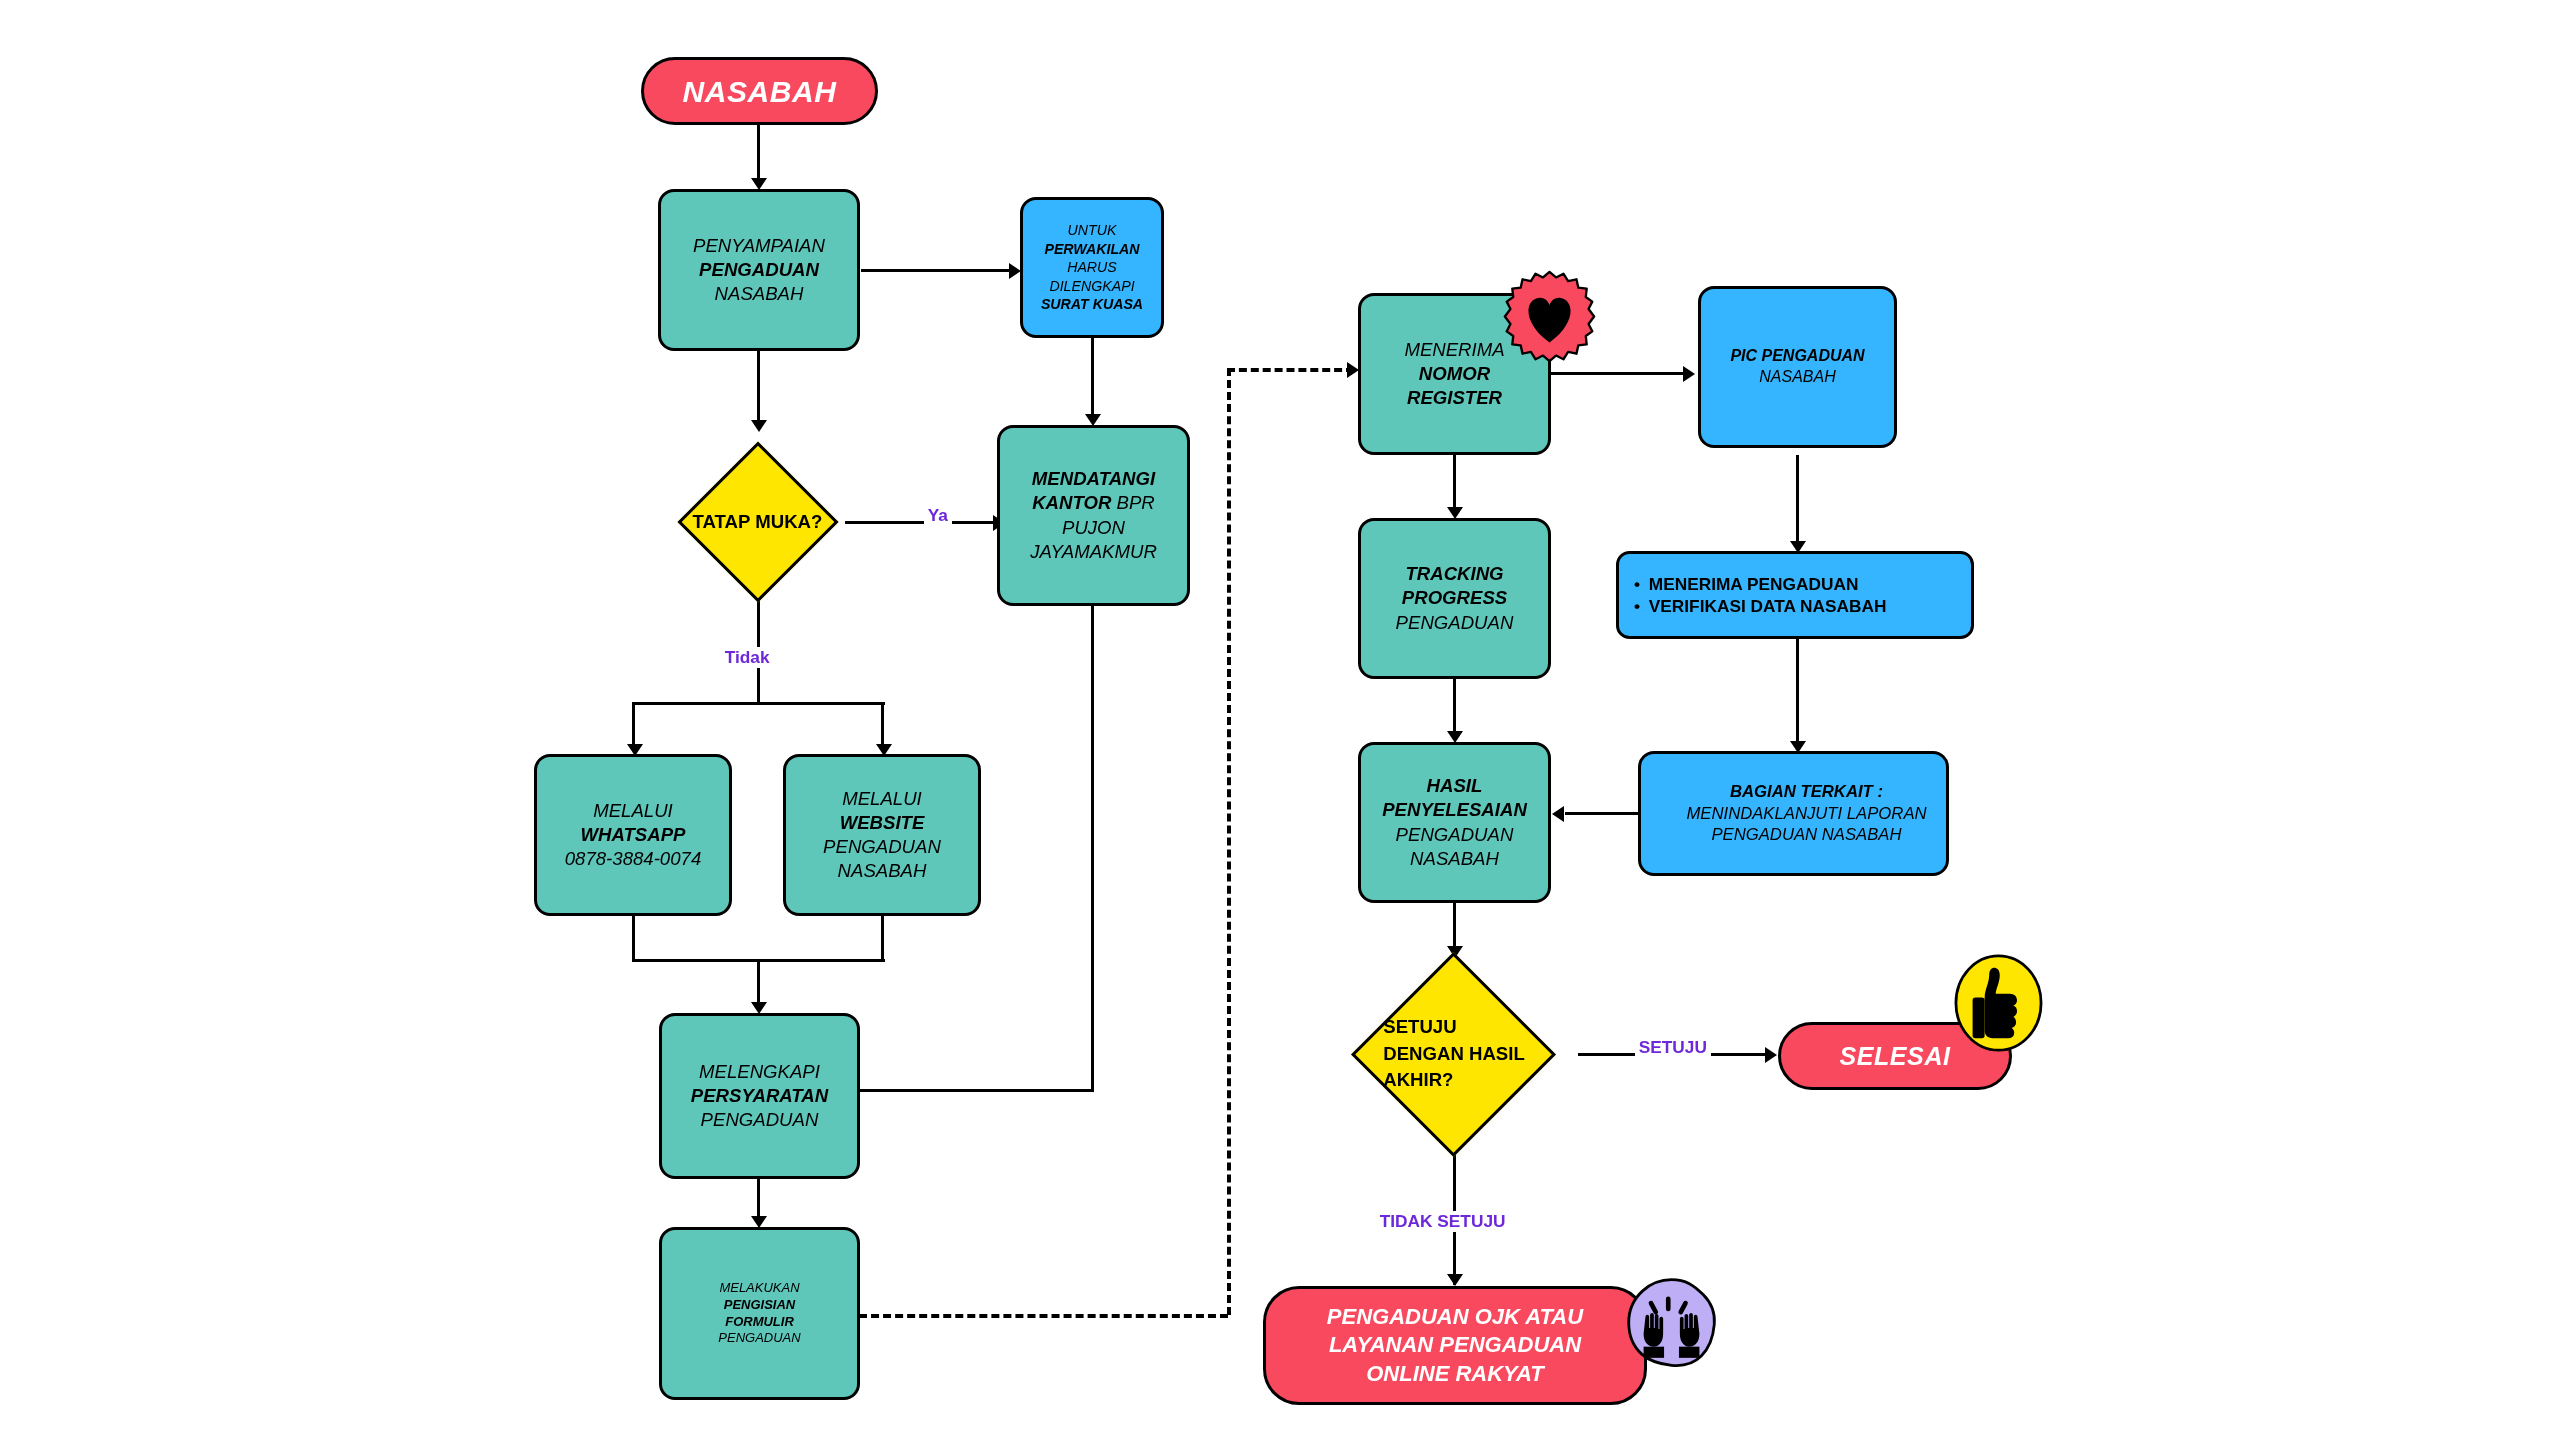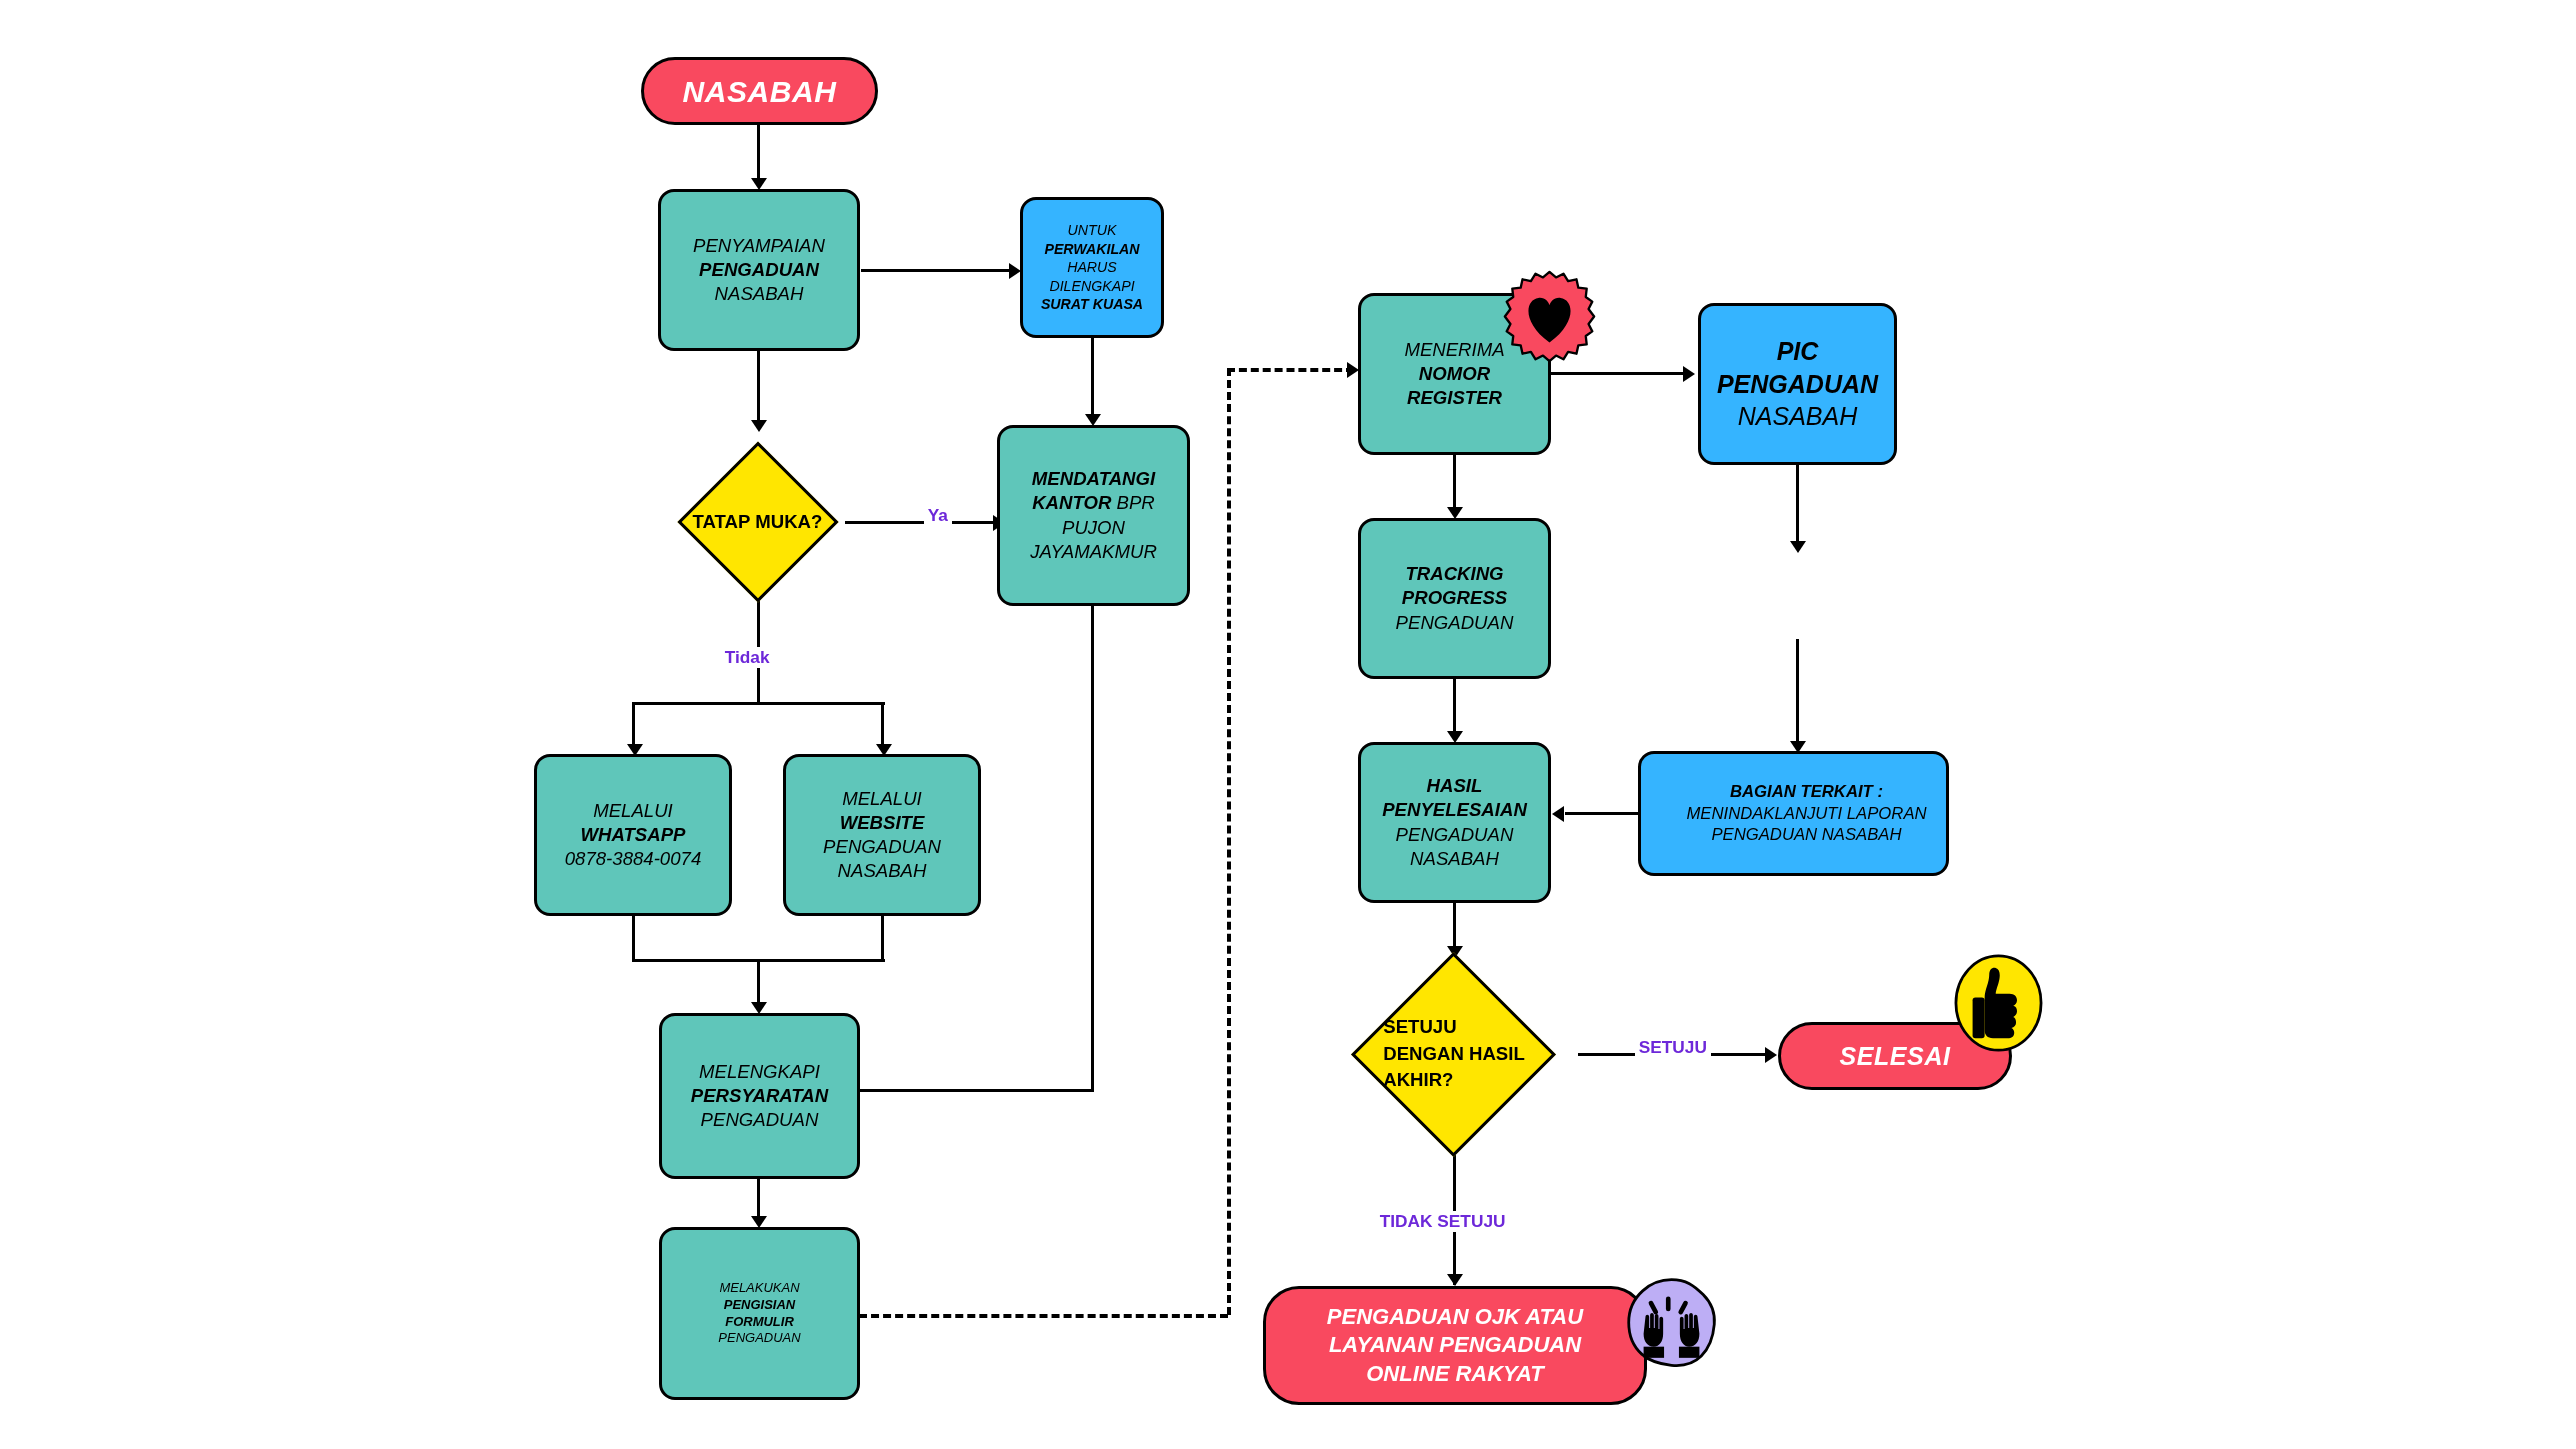--- a/index.html
+++ b/index.html
@@ -214,41 +214,47 @@
       </g>
       <g>
         <path d="M50 78 C20 56 24 32 38 30 C45 29 49 34 50 38 C51 34 55 29 62 30 C76 32 80 56 50 78 Z" fill="#000"></path>
       </g>
     </svg>
   </div>
 
   <div class="ln h" style="left:1551px;top:372px;width:136px;"></div>
   <div class="arrow arr-right" style="left:1683px;top:366px;"></div>
 
-  <div class="node blue" style="left:1698px;top:303px;width:199px;height:162px;font-size:25px;text-align:center;">
+  <div class="node blue" style="left:1698px;top:286px;width:199px;height:162px;font-size:16px;text-align:center;">
     <span class="lines">
       <span class="l b">PIC PENGADUAN</span>
       <span class="l">NASABAH</span>
     </span>
   </div>
 
   <div class="ln v" style="left:1453px;top:455px;height:58px;"></div>
   <div class="arrow arr-down" style="left:1447px;top:507px;"></div>
 
   <div class="node teal" style="left:1358px;top:518px;width:193px;height:161px;font-size:18.6px;">
     <span class="lines">
       <span class="l b">TRACKING</span>
       <span class="l b">PROGRESS</span>
       <span class="l">PENGADUAN</span>
     </span>
   </div>
 
   <div class="ln v" style="left:1796px;top:455px;height:92px;"></div>
   <div class="arrow arr-down" style="left:1790px;top:541px;"></div>
 
+  <div class="node blue" style="left:1616px;top:551px;width:358px;height:88px;font-size:17.3px;border-radius:13.6px;">
+    <span class="bullets">
+      <span class="bl">MENERIMA PENGADUAN</span>
+      <span class="bl">VERIFIKASI DATA NASABAH</span>
+    </span>
+  </div>
 
   <div class="ln v" style="left:1796px;top:639px;height:108px;"></div>
   <div class="arrow arr-down" style="left:1790px;top:741px;"></div>
 
   <div class="ln v" style="left:1453px;top:679px;height:59px;"></div>
   <div class="arrow arr-down" style="left:1447px;top:731px;"></div>
 
   <div class="node teal" style="left:1358px;top:742px;width:193px;height:161px;font-size:18.6px;">
     <span class="lines">
       <span class="l b">HASIL</span>

